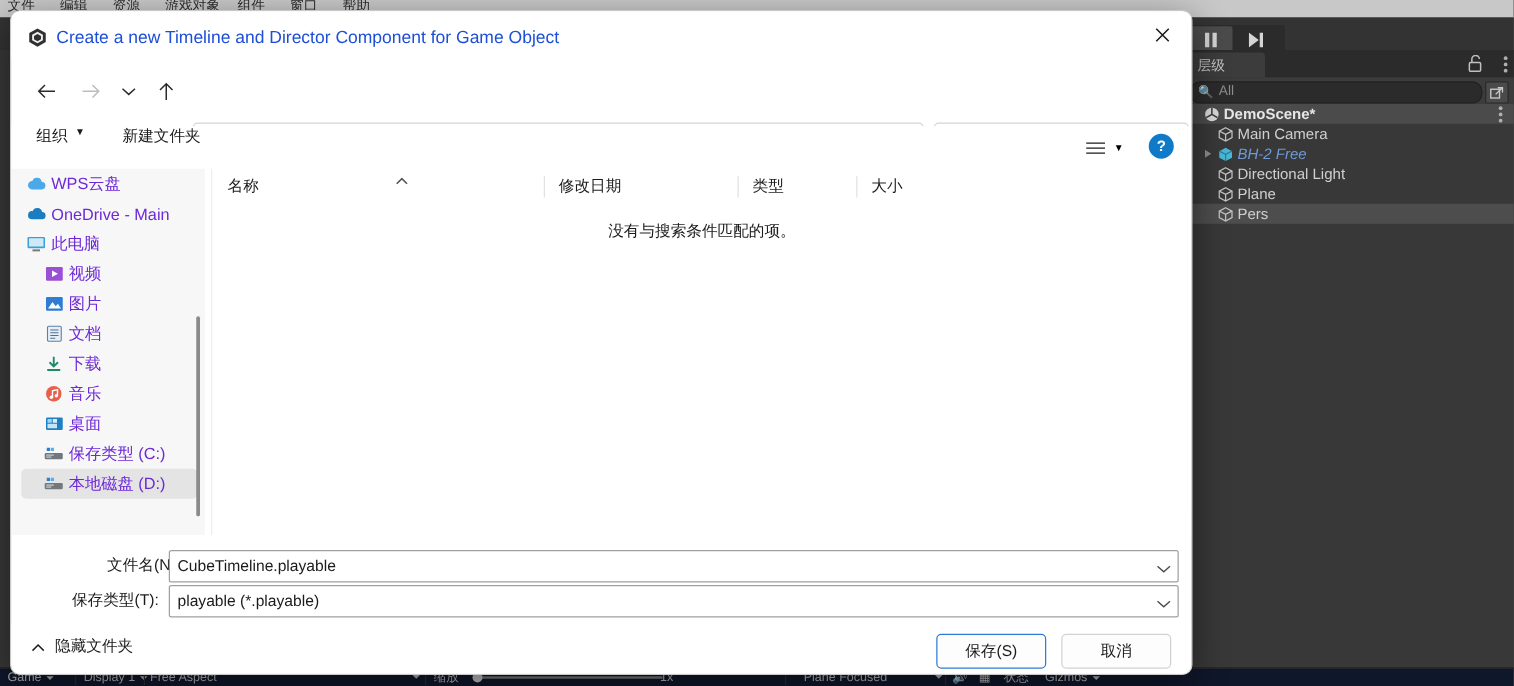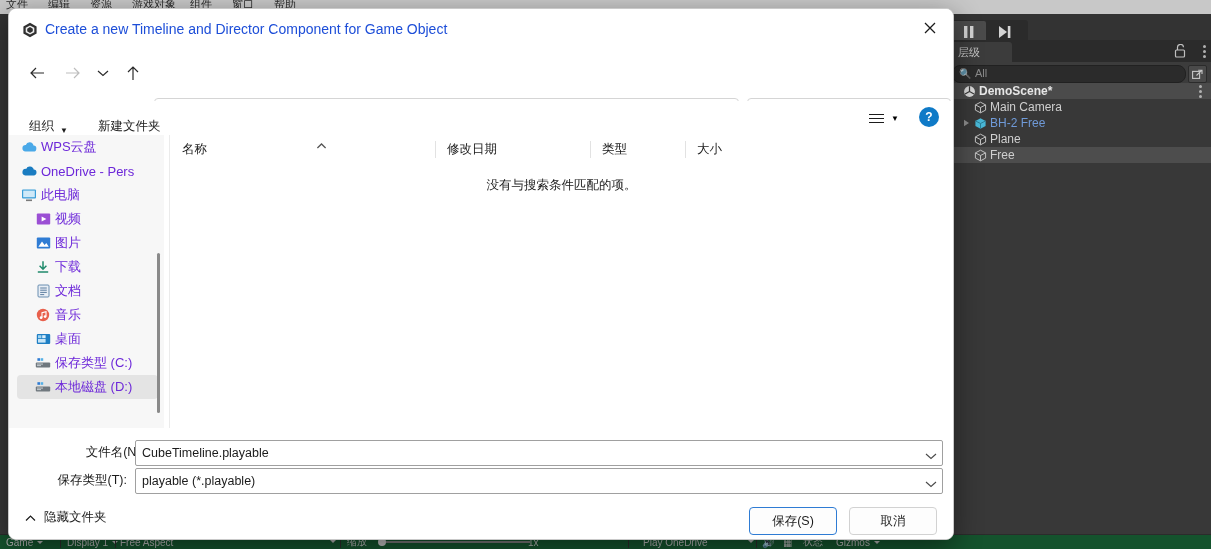--- a/index.html
+++ b/index.html
@@ -30,24 +30,24 @@
   .u-searchbox .q{position:absolute;left:6px;top:2px;font-size:10px;color:#9a9a9a;}
   .u-searchbox .ph{position:absolute;left:22px;top:1px;font-size:11px;color:#8b8b8b;}
   .u-expandbtn{position:absolute;right:5px;top:3px;width:17px;height:16px;background:#4a4a4a;border:1px solid #2b2b2b;border-radius:2px;display:flex;align-items:center;justify-content:center;}
   .u-tree{position:absolute;left:0;top:43px;width:266px;}
   .u-row{position:relative;height:16px;display:flex;align-items:center;font-size:12px;color:#cfcfcf;white-space:nowrap;}
   .u-row.scene{background:#4b4b4b;font-weight:bold;color:#e6e6e6;}
   .u-row.selected{background:#4d4d4d;}
   .u-row .tri{width:11px;display:flex;align-items:center;justify-content:center;}
   .u-row .ico{width:16px;display:flex;align-items:center;justify-content:center;}
   .u-row .lbl{padding-left:2px;}
-  .u-row .lbl.prefab{color:#6f9ad8;}
+  .u-row .lbl.prefab{color:#6f9ad8;font-style:italic;}
   .u-row .rowkebab{position:absolute;right:9px;top:0px;}
   
-  .u-gamebar{position:absolute;left:0;bottom:0;width:1211px;height:14px;background:#14532d;border-top:1px solid #2b2b2b;}
+  .u-gamebar{position:absolute;left:0;bottom:0;width:1211px;height:14px;background:#0f172a;border-top:1px solid #2b2b2b;}
   .u-gb-item{position:absolute;top:0px;height:14px;display:flex;align-items:center;font-size:10px;color:#b4b4b4;white-space:nowrap;}
   .u-gb-sep{position:absolute;top:1px;width:1px;height:12px;background:#2b2b2b;}
   .u-caret{width:0;height:0;border-left:3px solid transparent;border-right:3px solid transparent;border-top:3px solid #b4b4b4;margin-left:4px;}
   .u-slider-track{position:absolute;top:6px;height:2px;background:#787878;}
   .u-slider-knob{position:absolute;top:3px;width:8px;height:8px;border-radius:50%;background:#c0c0c0;}
 
   
   #dialog{
     position:absolute;left:8px;top:8px;width:944px;height:530px;
     background:#ffffff;border:1px solid #c9c9c9;border-radius:8px;
@@ -67,21 +67,21 @@
   .crumbs .chev{color:#606060;font-size:10px;margin:0 6px;}
   .crumbs .dchev{color:#606060;font-size:11px;margin:0 4px 0 0;}
   .crumb{padding:1px 2px;}
   .addr-drop{position:absolute;right:36px;top:8px;width:16px;height:16px;display:flex;align-items:center;justify-content:center;}
   .addr-refresh{position:absolute;right:8px;top:7px;width:18px;height:18px;display:flex;align-items:center;justify-content:center;}
   .search{position:absolute;left:738px;top:49px;width:202px;height:31px;background:#fff;border:1px solid #d5d5d5;border-radius:4px;display:flex;align-items:center;}
   .search .mag{margin-left:9px;}
   .search .sp{margin-left:8px;font-size:12.5px;color:#767676;}
 
   .cmdbar{position:absolute;left:0;top:92px;width:944px;height:34px;background:#ffffff;}
-  .cmd{position:absolute;top:0;height:34px;display:flex;align-items:flex-end;font-size:12.5px;color:#1b1b1b;padding:0 6px;border-radius:4px;font-family:Liberation Serif, serif;}
+  .cmd{position:absolute;top:0;height:34px;display:flex;align-items:flex-start;font-size:12.5px;color:#1b1b1b;padding:0 6px;border-radius:4px;font-family:Liberation Serif, serif;}
   .cmd .dn{margin-left:6px;font-size:8px;color:#1b1b1b;}
   .view-btn{position:absolute;right:50px;top:5px;height:24px;display:flex;align-items:center;padding:0 4px;}
   .view-btn .bars{display:flex;flex-direction:column;justify-content:center;width:15px;height:12px;}
   .view-btn .bars i{display:block;height:1.6px;background:#1b1b1b;margin:1.6px 0;}
   .view-btn .dn{margin-left:7px;font-size:8px;}
   .help-btn{position:absolute;right:14px;top:6px;width:20px;height:20px;border-radius:50%;background:#0f7ac7;display:flex;align-items:center;justify-content:center;color:#fff;font-size:12px;font-weight:bold;}
 
   .body{position:absolute;left:0;top:126px;width:944px;height:293px;}
   .sidebar{position:absolute;left:0;top:0;width:155px;height:293px;background:#f7f7f7;overflow:hidden;}
   .sb-item{position:relative;height:24px;display:flex;align-items:center;padding-left:24px;font-size:13px;color:#6d28d9;white-space:nowrap;border-radius:4px;margin:0 6px 0 8px;}
@@ -221,32 +221,43 @@
         </div>
         <div class="u-row">
           <span style="width: 15px;"></span>
           <span class="tri"></span>
           <span class="ico">
             <svg width="13" height="13" viewBox="0 0 13 13">
               <polygon points="6.5,1.2 11.6,3.9 11.6,9.1 6.5,11.8 1.4,9.1 1.4,3.9" fill="none" stroke="#c2c2c2" stroke-width="1"></polygon>
               <path d="M1.4 3.9 L6.5 6.5 L11.6 3.9 M6.5 6.5 V11.8" stroke="#c2c2c2" stroke-width="1" fill="none"></path>
             </svg>
           </span>
+          <span class="lbl">Directional Light</span>
+        </div>
+        <div class="u-row">
+          <span style="width: 15px;"></span>
+          <span class="tri"></span>
+          <span class="ico">
+            <svg width="13" height="13" viewBox="0 0 13 13">
+              <polygon points="6.5,1.2 11.6,3.9 11.6,9.1 6.5,11.8 1.4,9.1 1.4,3.9" fill="none" stroke="#c2c2c2" stroke-width="1"></polygon>
+              <path d="M1.4 3.9 L6.5 6.5 L11.6 3.9 M6.5 6.5 V11.8" stroke="#c2c2c2" stroke-width="1" fill="none"></path>
+            </svg>
+          </span>
           <span class="lbl">Plane</span>
         </div>
         <div class="u-row selected">
           <span style="width: 15px;"></span>
           <span class="tri"></span>
           <span class="ico">
             <svg width="13" height="13" viewBox="0 0 13 13">
               <polygon points="6.5,1.2 11.6,3.9 11.6,9.1 6.5,11.8 1.4,9.1 1.4,3.9" fill="none" stroke="#c2c2c2" stroke-width="1"></polygon>
               <path d="M1.4 3.9 L6.5 6.5 L11.6 3.9 M6.5 6.5 V11.8" stroke="#c2c2c2" stroke-width="1" fill="none"></path>
             </svg>
           </span>
-          <span class="lbl">Free</span>
+          <span class="lbl">Pers</span>
         </div>
       </div>
   </div>
 
   <div class="u-gamebar">
     <div class="u-gb-item" style="left:6px">
         <span>Game</span>
         <span class="u-caret"></span>
       </div>
     <div class="u-gb-sep" style="left:60px"></div>
@@ -263,21 +274,21 @@
     <div class="u-gb-item" style="left:347px">
         <span>缩放</span>
       </div>
     <div class="u-slider-track" style="left:380px;width:150px"></div>
     <div class="u-slider-knob" style="left:378px"></div>
     <div class="u-gb-item" style="left:528px">
         <span>1x</span>
       </div>
     <div class="u-gb-sep" style="left:628px"></div>
     <div class="u-gb-item" style="left:643px">
-        <span>Play OneDrive</span>
+        <span>Plane Focused</span>
       </div>
     <div class="u-caret" style="position:absolute;left:744px;top:5px"></div>
     <div class="u-gb-sep" style="left:756px"></div>
     <div class="u-gb-item" style="left:762px">🔊</div>
     <div class="u-gb-item" style="left:783px">▦</div>
     <div class="u-gb-item" style="left:803px">
         <span>状态</span>
       </div>
     <div class="u-gb-item" style="left:836px">
         <span>Gizmos</span>
@@ -401,21 +412,21 @@
               </svg>
             </span>
             <span>WPS云盘</span>
           </div>
           <div class="sb-item">
             <span class="sb-ico">
               <svg width="15" height="12" viewBox="0 0 15 12">
                 <path d="M3.3 10.4h8.2a2.9 2.9 0 0 0 .2-5.8 4 4 0 0 0-7.6-.7 2.7 2.7 0 0 0-.8 6.5z" fill="#1a7cc1"></path>
               </svg>
             </span>
-            <span>OneDrive - Pers</span>
+            <span>OneDrive - Main</span>
           </div>
           <div class="sb-item">
             <span class="sb-ico">
               <svg width="16" height="14" viewBox="0 0 16 14">
                 <rect x="1" y="1.5" width="14" height="9" rx="1" fill="#3b9ed8"></rect>
                 <rect x="2.2" y="2.6" width="11.6" height="6.6" fill="#cfe9f8"></rect>
                 <rect x="5" y="11.5" width="6" height="1.6" fill="#7a7a7a"></rect>
               </svg>
             </span>
             <span>此电脑</span>
@@ -433,35 +444,35 @@
             <span class="sb-ico">
               <svg width="15" height="14" viewBox="0 0 15 14">
                 <rect x="0.8" y="1.5" width="13.4" height="11" rx="1" fill="#2f7cd4"></rect>
                 <polygon points="2.4,10.8 6,5.6 8.6,9 10.3,7 12.8,10.8" fill="#ffffff"></polygon>
               </svg>
             </span>
             <span>图片</span>
           </div>
           <div class="sb-item indent">
             <span class="sb-ico">
+              <svg width="13" height="14" viewBox="0 0 13 14">
+                <rect x="1" y="1" width="11" height="12" rx="1" fill="#e8eef5" stroke="#5a82a8" stroke-width="0.9"></rect>
+                <path d="M3.2 4h6.6M3.2 6.2h6.6M3.2 8.4h6.6M3.2 10.6h4" stroke="#4d7196" stroke-width="0.9"></path>
+              </svg>
+            </span>
+            <span>文档</span>
+          </div>
+          <div class="sb-item indent">
+            <span class="sb-ico">
               <svg width="14" height="14" viewBox="0 0 14 14">
                 <path d="M7 1.3v7.4M3.6 5.8 7 9.2l3.4-3.4" stroke="#1f8a6b" stroke-width="1.5" fill="none"></path>
                 <path d="M1.8 12h10.4" stroke="#1f8a6b" stroke-width="1.5"></path>
               </svg>
             </span>
             <span>下载</span>
-          </div>
-          <div class="sb-item indent">
-            <span class="sb-ico">
-              <svg width="13" height="14" viewBox="0 0 13 14">
-                <rect x="1" y="1" width="11" height="12" rx="1" fill="#e8eef5" stroke="#5a82a8" stroke-width="0.9"></rect>
-                <path d="M3.2 4h6.6M3.2 6.2h6.6M3.2 8.4h6.6M3.2 10.6h4" stroke="#4d7196" stroke-width="0.9"></path>
-              </svg>
-            </span>
-            <span>文档</span>
           </div>
           <div class="sb-item indent">
             <span class="sb-ico">
               <svg width="14" height="14" viewBox="0 0 14 14">
                 <circle cx="7" cy="7" r="6.2" fill="#e8604c"></circle>
                 <path d="M6 9.6V4.6l4-0.9v4.6" stroke="#fff" stroke-width="1.1" fill="none"></path>
                 <circle cx="5.1" cy="9.7" r="1.4" fill="#fff"></circle>
                 <circle cx="9.1" cy="8.6" r="1.4" fill="#fff"></circle>
               </svg>
             </span>

